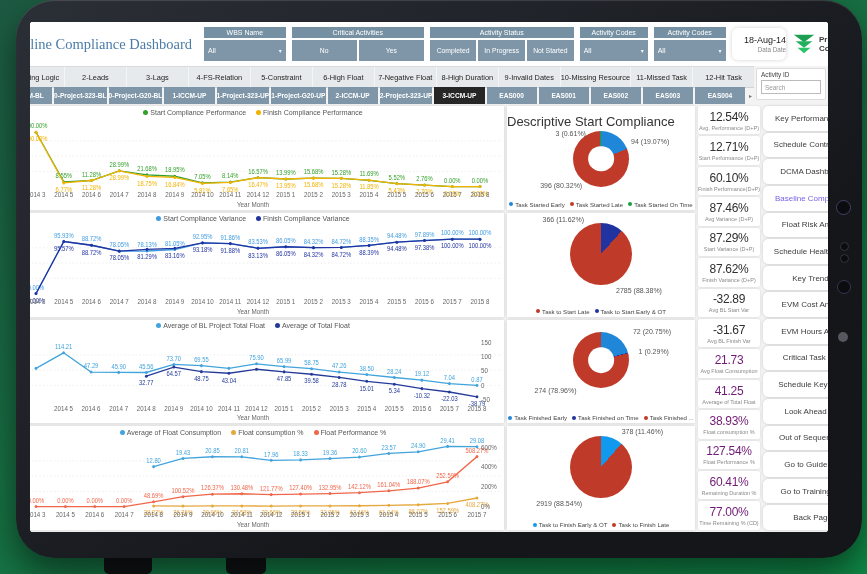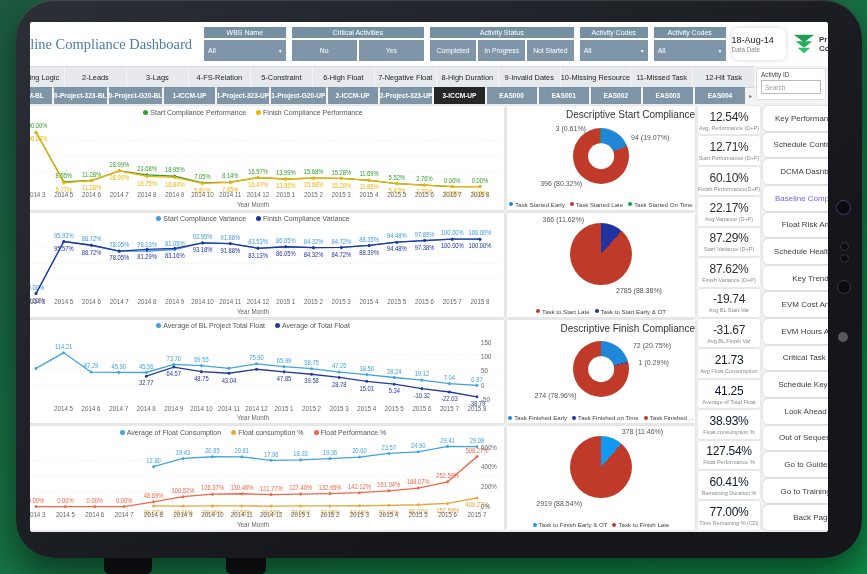--- a/index.html
+++ b/index.html
@@ -31,21 +31,21 @@
   .fbox-title{background:#7590a2;color:#fff;font-size:7px;text-align:center;line-height:11px;
               height:11px;white-space:nowrap;}
   .fbox-body{flex:1;display:flex;gap:2px;margin-top:2px;}
   .fbtn{flex:1;background:#7e96a8;color:#fff;font-size:6.8px;display:flex;align-items:center;
         justify-content:center;white-space:nowrap;cursor:pointer;}
   .fdrop{flex:1;background:#7e96a8;color:#fff;font-size:7px;display:flex;align-items:center;
          justify-content:space-between;padding:0 4px;margin-top:2px;cursor:pointer;}
   .dd-ic{font-size:6px;opacity:.9;}
   .w84{width:84px;} .w136{width:136px;} .w148{width:148px;} .w70{width:70px;} .w74{width:74px;}
   .datecard{width:56px;height:32px;background:#fff;border-radius:6px;box-shadow:0 0 4px rgba(0,0,0,.18);
-            display:flex;flex-direction:column;align-items:flex-start;justify-content:center;}
+            display:flex;flex-direction:column;align-items:flex-end;justify-content:center;}
   .datecard .dv{font-size:9px;color:#222;}
   .datecard .dl{font-size:6.3px;color:#888;margin-top:1px;}
   .logo{display:flex;align-items:center;gap:3px;width:72px;}
   .logo-txt{font-size:8px;font-weight:bold;color:#3c3c3c;line-height:9px;white-space:nowrap;}
 
   
   .tabs{position:absolute;left:0;top:44px;width:752px;height:20px;background:#e7eaec;display:flex;
         border-top:1px solid #d8dbde;border-bottom:1px solid #cfd3d6;}
   .tab{flex:1;display:flex;align-items:center;justify-content:center;font-size:7.4px;color:#222;
        border-left:1px solid #f4f5f6;white-space:nowrap;cursor:pointer;}
@@ -70,36 +70,36 @@
              font-size:7px;color:#555;}
   .lg-item{display:flex;align-items:center;gap:2px;white-space:nowrap;}
   .lg-dot{width:5px;height:5px;border-radius:50%;display:inline-block;}
   .ch-plot{flex:1;}
   .ch-plot svg{width:100%;height:100%;display:block;}
   .ch-cap{height:9px;text-align:center;font-size:6.3px;color:#666;}
 
   .col-pies{width:188px;flex:0 0 188px;display:flex;flex-direction:column;gap:3px;}
   .pie-card{flex:1;background:#fff;box-shadow:0 0 3px rgba(0,0,0,.14);display:flex;
             flex-direction:column;position:relative;overflow:hidden;}
-  .pie-title{height:13px;font-size:10px;color:#333;text-align:right;padding-top:3px;white-space:nowrap;}
+  .pie-title{height:13px;font-size:13px;color:#333;text-align:left;padding-top:8px;white-space:nowrap;}
   .pie-body{flex:1;position:relative;}
   .pie{position:absolute;left:50%;top:44%;transform:translate(-50%,-50%);border-radius:50%;}
   .pie .hole{position:absolute;left:50%;top:50%;transform:translate(-50%,-50%);width:46%;height:46%;
              border-radius:50%;background:#fff;}
   .co{position:absolute;font-size:7px;color:#555;white-space:nowrap;}
   .co.r{transform:translateX(-100%);}
   .pie-legend{height:11px;display:flex;align-items:center;justify-content:center;gap:5px;
               font-size:6.1px;color:#444;white-space:nowrap;}
   .pie-legend .lg-dot{width:4px;height:4px;}
 
   .col-kpi{width:62px;flex:0 0 62px;display:flex;flex-direction:column;gap:2px;}
   .kpi{flex:1;background:#fff;box-shadow:0 0 2px rgba(0,0,0,.15);border-radius:2px;display:flex;
        flex-direction:column;align-items:center;justify-content:center;overflow:hidden;}
   .kpi-v{font-size:12px;color:#2f2f2f;letter-spacing:-.3px;}
-  .kpi-v.red{color:#0f172a;}
+  .kpi-v.red{color:#701a75;}
   .kpi-l{font-size:5.5px;color:#8a8a8a;margin-top:1px;white-space:nowrap;}
 
   .col-nav{flex:1;display:flex;flex-direction:column;gap:2px;}
   .nav-btn{flex:1;background:#fff;border-radius:5px;box-shadow:0 0 2.5px rgba(0,0,0,.2);display:flex;
            align-items:center;justify-content:center;font-size:8px;color:#3c3c3c;white-space:nowrap;
            cursor:pointer;}
   .nav-btn.active{color:#7a5fe8;}
 </style>
 </head>
 <body>
@@ -698,21 +698,20 @@
                 <span class="lg-dot" style="background: rgb(191, 58, 40);"></span>
                 <span>Task to Start Late</span>
               </span>
               <span class="lg-item">
                 <span class="lg-dot" style="background: rgb(33, 51, 160);"></span>
                 <span>Task to Start Early &amp; OT</span>
               </span>
             </div>
           </div>
         <div class="pie-card">
-            <div class="pie-title">Descriptive Finish Compliance</div>
             <div class="pie-body">
               <div class="pie" style="width: 56px; height: 56px; background: conic-gradient(rgb(31, 134, 216) 0deg, rgb(31, 134, 216) 74.7deg, rgb(33, 51, 160) 74.7deg, rgb(33, 51, 160) 75.74deg, rgb(191, 58, 40) 75.74deg, rgb(191, 58, 40) 360deg);">
                 <div class="hole"></div>
               </div>
               <div class="co" style="left: 67%; top: 9%;">72 (20.75%)</div>
               <div class="co" style="left: 70%; top: 31%;">1 (0.29%)</div>
               <div class="co r" style="left: 37%; top: 73%;">274 (78.96%)</div>
             </div>
             <div class="pie-legend">
               <span class="lg-item">
@@ -754,33 +753,33 @@
           </div>
           <div class="kpi">
             <div class="kpi-v">12.71%</div>
             <div class="kpi-l">Start Performance (D+P)</div>
           </div>
           <div class="kpi">
             <div class="kpi-v">60.10%</div>
             <div class="kpi-l">Finish Performance(D+P)</div>
           </div>
           <div class="kpi">
-            <div class="kpi-v">22.17%</div>
+            <div class="kpi-v">87.46%</div>
             <div class="kpi-l">Avg Variance (D+P)</div>
           </div>
           <div class="kpi">
             <div class="kpi-v">87.29%</div>
             <div class="kpi-l">Start Variance (D+P)</div>
           </div>
           <div class="kpi">
             <div class="kpi-v">87.62%</div>
             <div class="kpi-l">Finish Variance (D+P)</div>
           </div>
           <div class="kpi">
-            <div class="kpi-v">-19.74</div>
+            <div class="kpi-v">-32.89</div>
             <div class="kpi-l">Avg BL Start Var</div>
           </div>
           <div class="kpi">
             <div class="kpi-v">-31.67</div>
             <div class="kpi-l">Avg BL Finish Var</div>
           </div>
           <div class="kpi">
             <div class="kpi-v red">21.73</div>
             <div class="kpi-l">Avg Float Consumption</div>
           </div>

